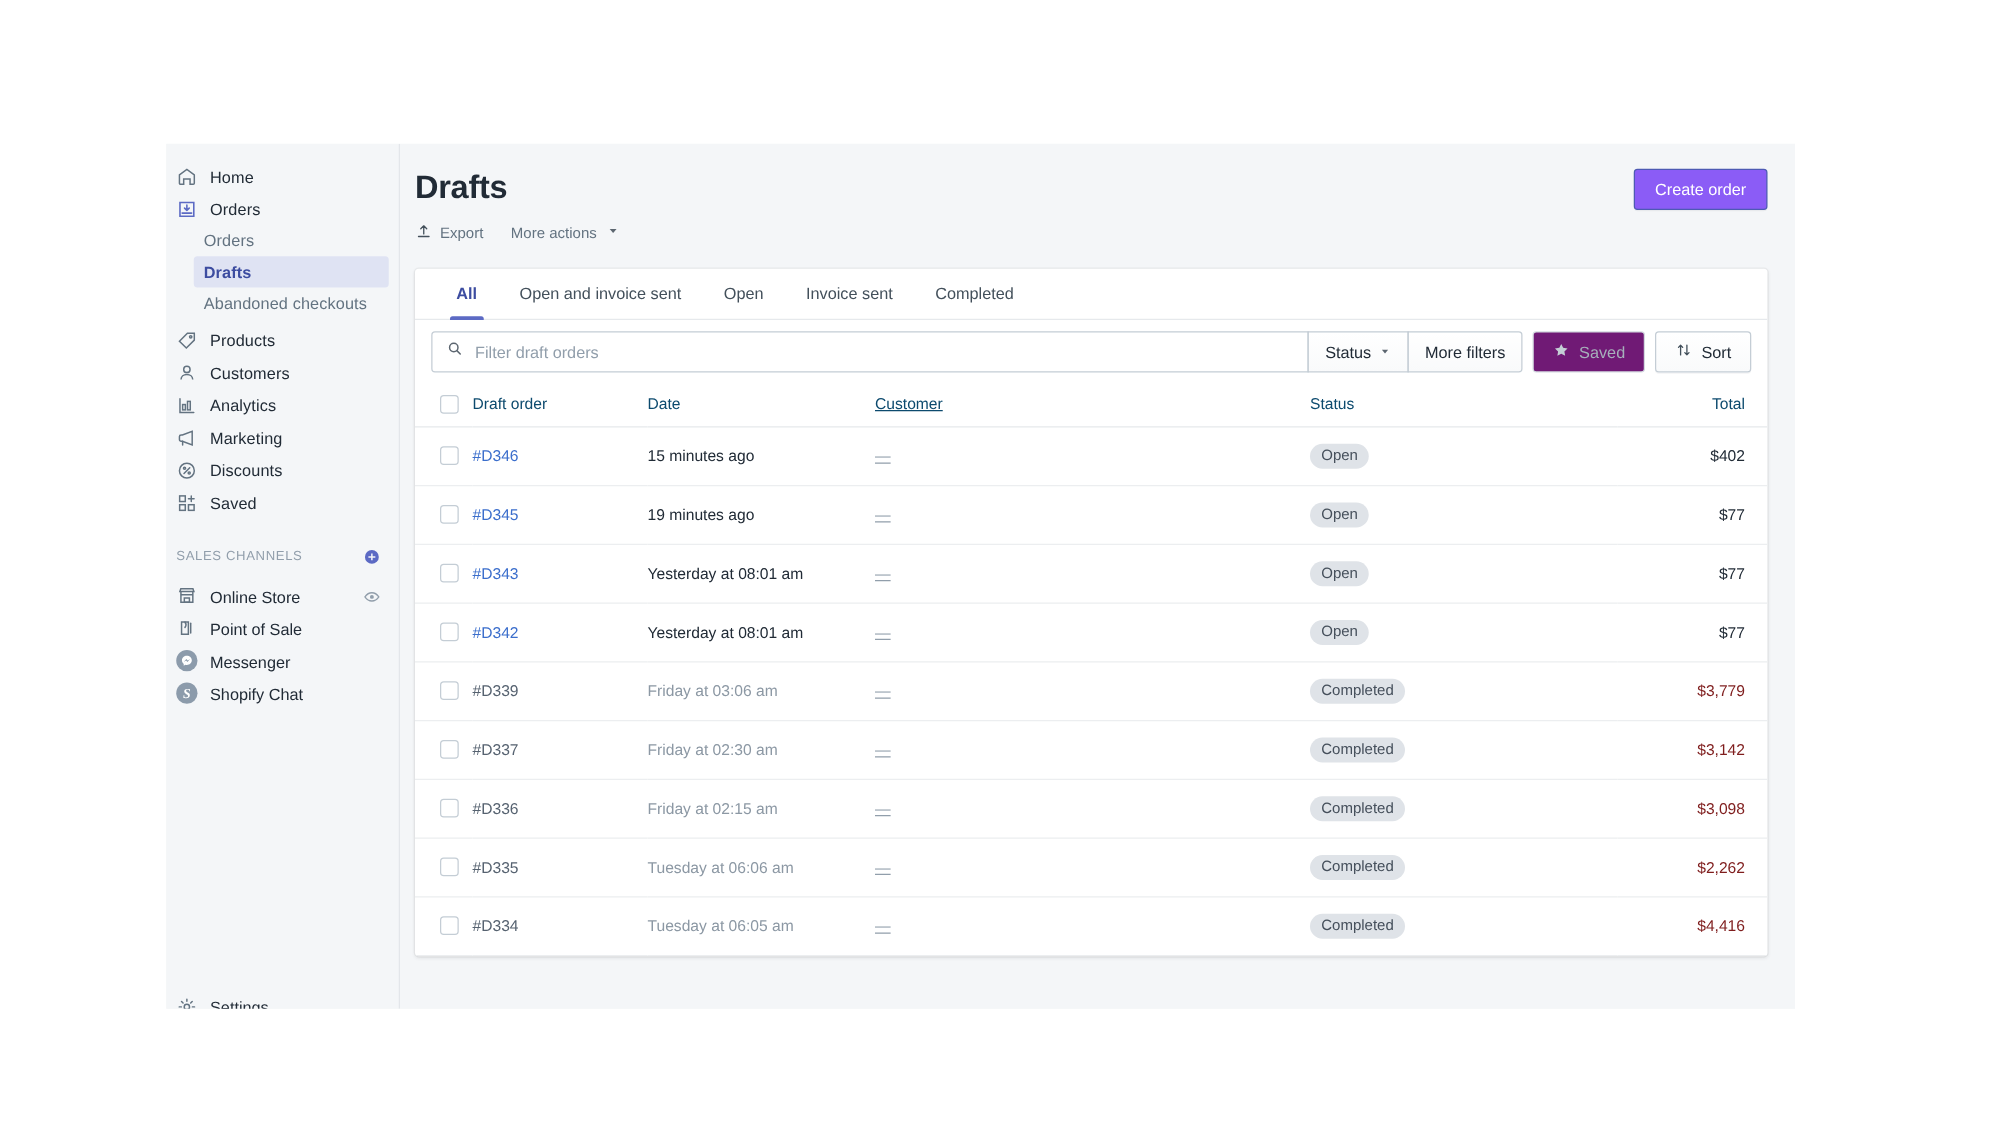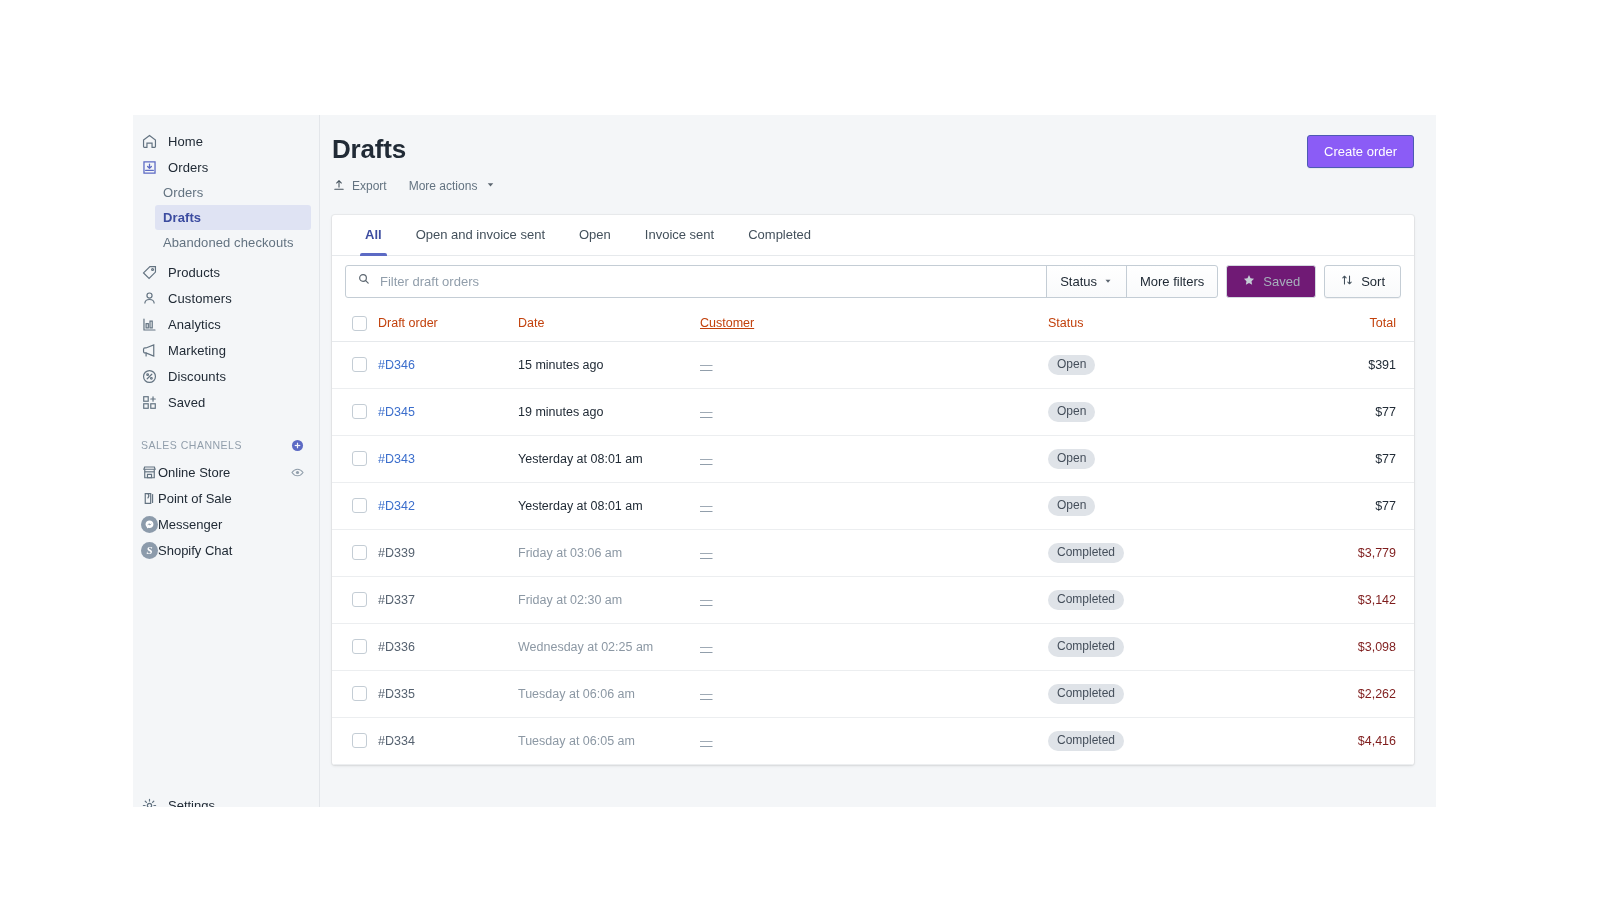--- a/index.html
+++ b/index.html
@@ -65,26 +65,26 @@
     display: flex; align-items: center; justify-content: space-between;
     height: 24px;
     margin: 18px 14px 2px 8px;
   }
   .section-head .title {
     font-size: 10.5px; color: #919eab;
     letter-spacing: .5px; font-weight: normal;
   }
   .section-head .plus { color: #5c6ac4; display: flex; }
   .chan-item {
-    display: flex; align-items: center;
+    display: flex; align-items: flex-end;
     height: 26px;
     margin: 0 8px 0 0;
     padding-left: 8px;
     border-radius: 3px;
-    cursor: pointer;
+    gap: 10px; cursor: pointer;
   }
   .chan-item .label { font-size: 13px; color: #212b36; flex: 1; }
   .chan-item .eye { color: #919eab; display: flex; margin-right: 6px; }
   .ch-badge {
     width: 17px; height: 17px; border-radius: 50%;
     flex: 0 0 17px;
     display: flex; align-items: center; justify-content: center;
     font-size: 9px; color: #fff; font-weight: bold;
   }
   .settings-row {
@@ -195,21 +195,21 @@
     color: #a6b0bb;
     background: #701a75;
     border-color: #d4dae0;
     box-shadow: none;
   }
   .btn-std.disabled svg { color: #c4cdd5; }
 
   
   table { width: 100%; border-collapse: collapse; table-layout: fixed; }
   thead th {
-    font-size: 12.5px; color: #c2410c; font-weight: normal;
+    font-size: 12.5px; color: #0c4a6e; font-weight: normal;
     text-align: left;
     padding: 9px 0 10px 0;
     border-bottom: 1px solid #e6e9ec;
   }
   tbody td {
     font-size: 12.5px;
     padding: 13px 0;
     border-bottom: 1px solid #eceef0;
     color: #212b36;
   }
@@ -519,21 +519,21 @@
         </thead>
         <tbody id="rows-body">
             <tr>
               <td class="col-chk">
                 <span class="chk"></span>
               </td>
               <td class="col-ord"><span class="ord-link">#D346</span></td>
               <td class="col-date date-strong">15 minutes ago</td>
               <td class="col-cust dash">—</td>
               <td class="col-stat"><span class="badge">Open</span></td>
-              <td class="col-total total-strong">$391</td>
+              <td class="col-total total-strong">$402</td>
             </tr>
             <tr>
               <td class="col-chk">
                 <span class="chk"></span>
               </td>
               <td class="col-ord"><span class="ord-link">#D345</span></td>
               <td class="col-date date-strong">19 minutes ago</td>
               <td class="col-cust dash">—</td>
               <td class="col-stat"><span class="badge">Open</span></td>
               <td class="col-total total-strong">$77</td>
@@ -576,21 +576,21 @@
               <td class="col-date date-muted">Friday at 02:30 am</td>
               <td class="col-cust dash">—</td>
               <td class="col-stat"><span class="badge">Completed</span></td>
               <td class="col-total total-muted">$3,142</td>
             </tr>
             <tr>
               <td class="col-chk">
                 <span class="chk"></span>
               </td>
               <td class="col-ord"><span class="ord-plain">#D336</span></td>
-              <td class="col-date date-muted">Wednesday at 02:25 am</td>
+              <td class="col-date date-muted">Friday at 02:15 am</td>
               <td class="col-cust dash">—</td>
               <td class="col-stat"><span class="badge">Completed</span></td>
               <td class="col-total total-muted">$3,098</td>
             </tr>
             <tr>
               <td class="col-chk">
                 <span class="chk"></span>
               </td>
               <td class="col-ord"><span class="ord-plain">#D335</span></td>
               <td class="col-date date-muted">Tuesday at 06:06 am</td>

